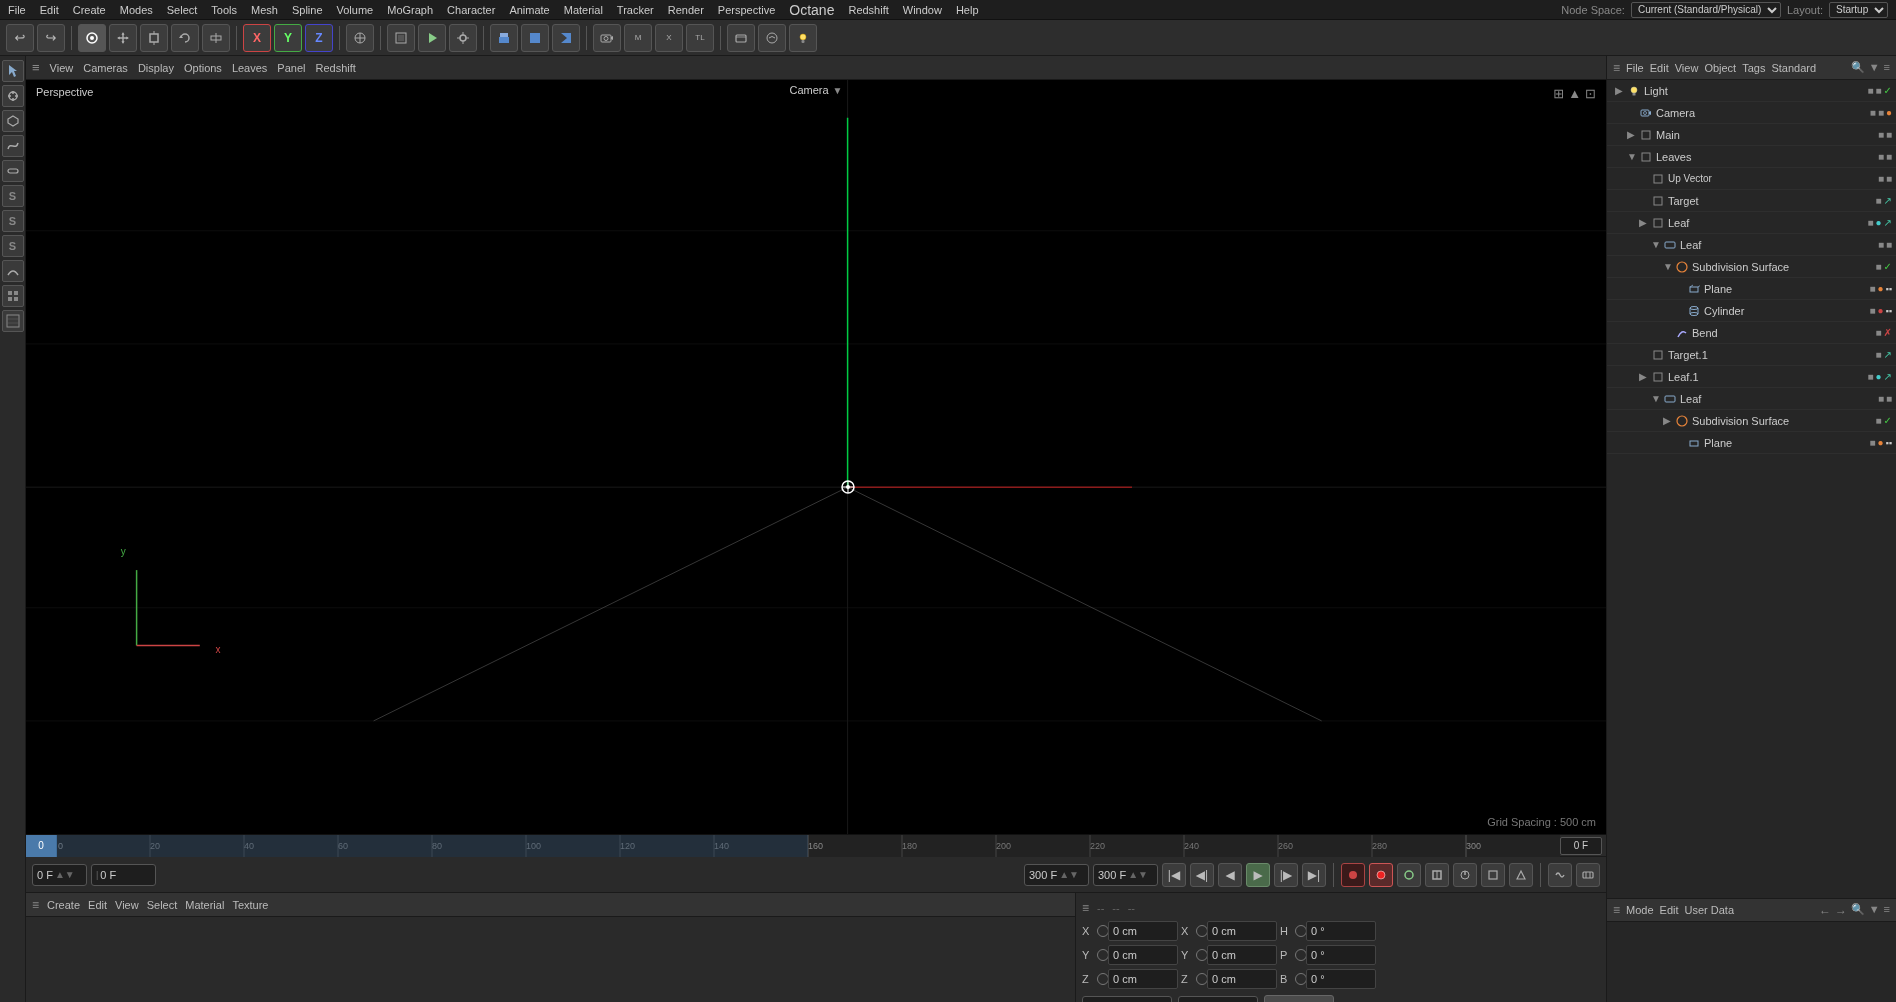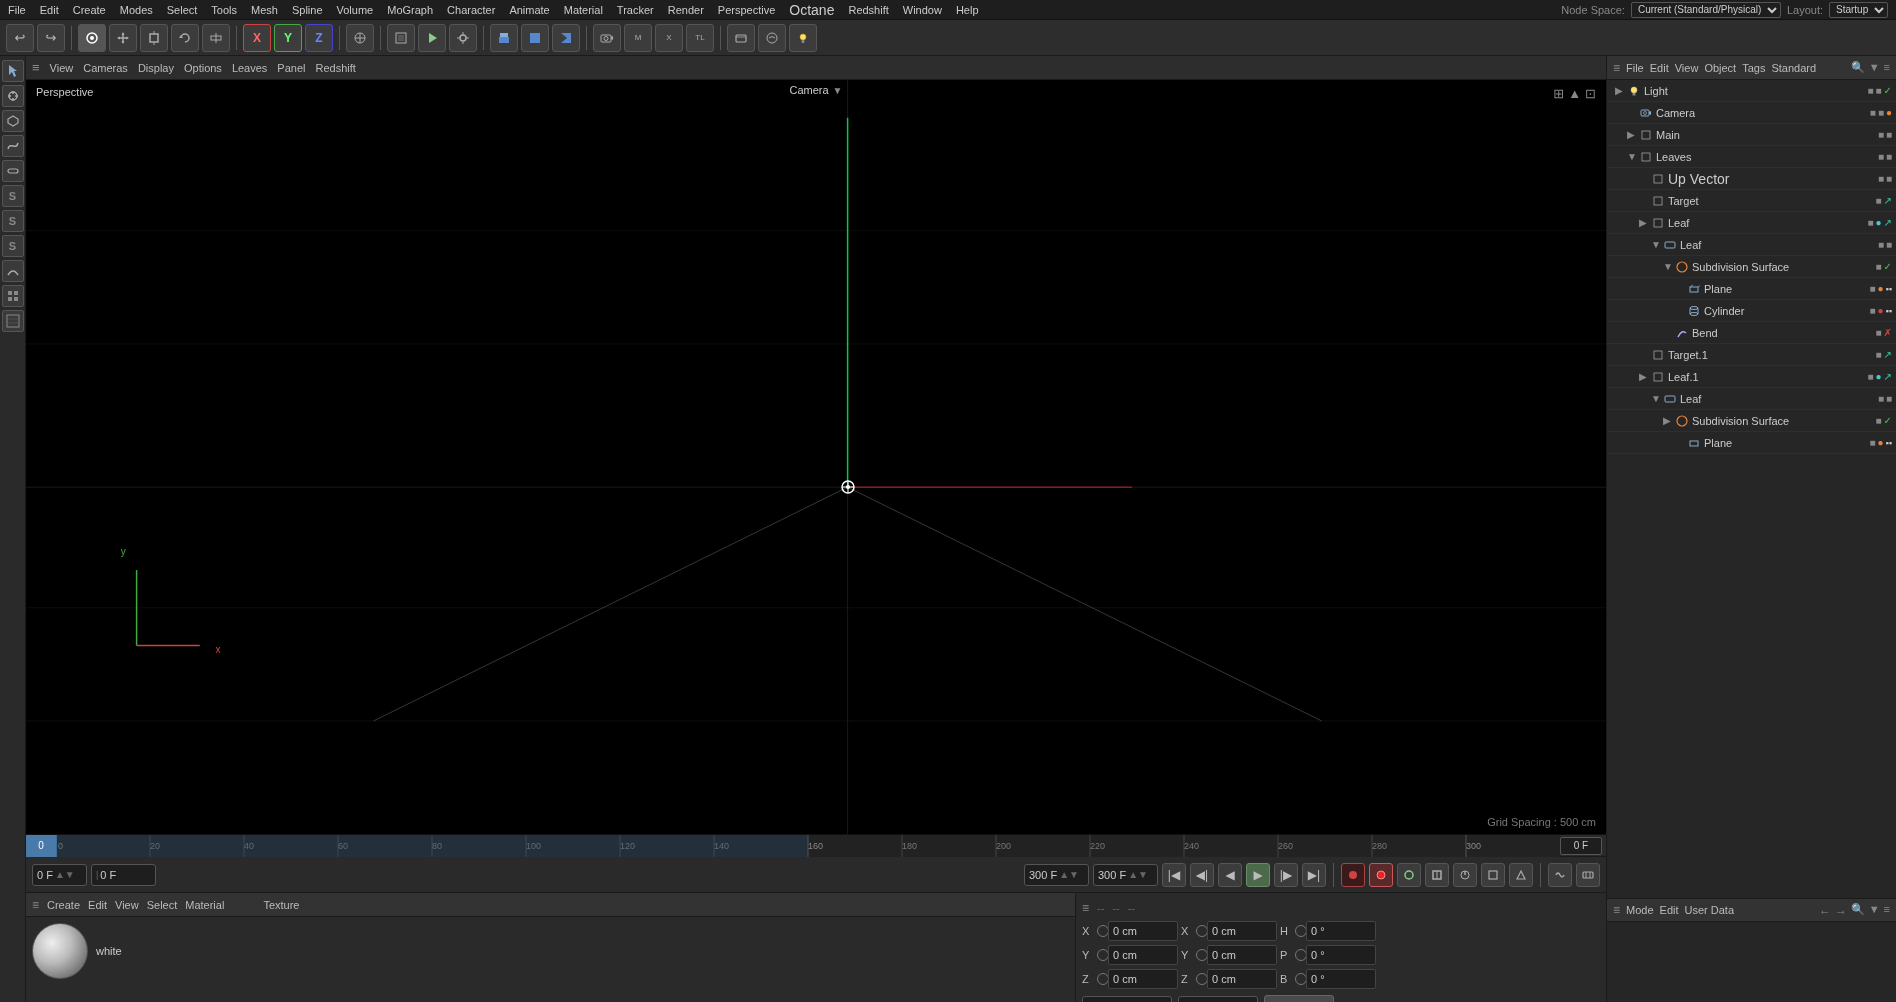--- a/index.html
+++ b/index.html
@@ -440,25 +440,21 @@
     <div style="height:110px;background:#2a2a2a;display:flex;border-top:1px solid #1a1a1a;flex-shrink:0;">
 
       <div style="flex:1;border-right:1px solid #1a1a1a;display:flex;flex-direction:column;">
         <div style="background:#333;height:24px;display:flex;align-items:center;padding:0 6px;gap:8px;border-bottom:1px solid #1a1a1a;">
           <span style="color:#888;font-size:12px;cursor:pointer;">≡</span>
           <span style="color:#bbb;font-size:11px;cursor:pointer;">Create</span>
           <span style="color:#bbb;font-size:11px;cursor:pointer;">Edit</span>
           <span style="color:#bbb;font-size:11px;cursor:pointer;">View</span>
           <span style="color:#bbb;font-size:11px;cursor:pointer;">Select</span>
           <span style="color:#bbb;font-size:11px;cursor:pointer;">Material</span>
-          <span style="color:#bbb;font-size:11px;cursor:pointer;margin-left:31px;">Texture</span>
-        </div>
-        <div style="padding:6px;display:flex;gap:8px;align-items:center;">
-          <div style="width:56px;height:56px;border-radius:50%;background:radial-gradient(circle at 35% 35%, #eee, #bbb 40%, #777 75%, #444);border:1px solid #555;flex-shrink:0;cursor:pointer;"></div>
-          <span style="color:#ccc;font-size:11px;">white</span>
+          <span style="color:#bbb;font-size:11px;cursor:pointer;">Texture</span>
         </div>
       </div>
 
       <div style="width:530px;background:#2a2a2a;padding:8px 6px 4px;display:flex;flex-direction:column;gap:4px;">
 
         <div style="display:flex;gap:8px;align-items:center;margin-bottom:2px;">
           <span style="color:#888;font-size:12px;cursor:pointer;">≡</span>
           <span style="color:#666;font-size:11px;">--</span>
           <span style="color:#666;font-size:11px;">--</span>
           <span style="color:#666;font-size:11px;">--</span>
@@ -608,21 +604,21 @@
       </div>
 
       <div class="obj-row">
         <span class="obj-indent" style="width:28px;"></span>
         <span style="color:#555;font-size:10px;width:12px;"></span>
         <span style="width:14px;height:14px;margin-right:3px;display:inline-flex;align-items:center;justify-content:center;">
           <svg width="12" height="12" viewBox="0 0 12 12">
               <rect x="2" y="2" width="8" height="8" fill="none" stroke="#888" stroke-width="1"></rect>
             </svg>
         </span>
-        <span style="flex:1;color:#ccc;font-size:14px;">Up Vector</span>
+        <span style="flex:1;color:#ccc;font-size:10px;">Up Vector</span>
         <span style="color:#888;font-size:10px;margin-right:2px;cursor:pointer;">■</span>
         <span style="color:#888;font-size:10px;margin-right:4px;cursor:pointer;">■</span>
       </div>
 
       <div class="obj-row">
         <span class="obj-indent" style="width:28px;"></span>
         <span style="color:#555;font-size:10px;width:12px;"></span>
         <span style="width:14px;height:14px;margin-right:3px;display:inline-flex;align-items:center;justify-content:center;">
           <svg width="12" height="12" viewBox="0 0 12 12">
               <rect x="2" y="2" width="8" height="8" fill="none" stroke="#888" stroke-width="1"></rect>

